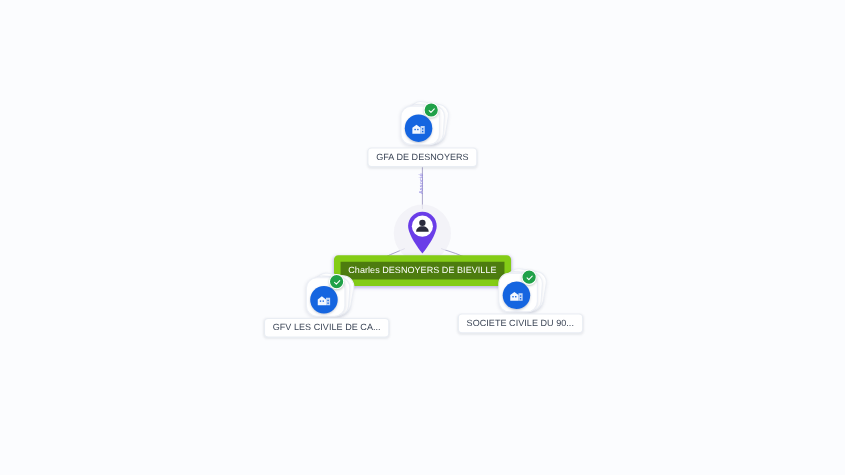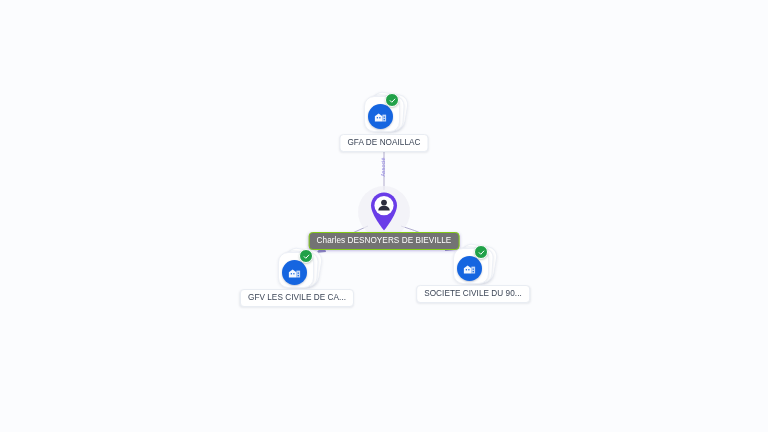--- a/index.html
+++ b/index.html
@@ -137,23 +137,23 @@
     font-family: "Liberation Sans", sans-serif;
   }
   .label-company {
     background: #ffffff;
     color: #3b4556;
     border: 1px solid #e9edf3;
     box-shadow: 0 1px 2px rgba(40,50,80,.09);
     letter-spacing: .05px;
   }
   .label-person {
-    background: #737373;
+    background: #4d7c0f;
     color: #ffffff;
-    border: 1px solid #84cc16;
+    border: 6px solid #84cc16;
     box-shadow: 0 1px 3px rgba(70,40,170,.30);
     letter-spacing: .05px;
   }
 </style>
 </head>
 <body>
 
 <div id="graph-canvas">
 
   <svg id="edge-layer" viewBox="0 0 768 432" xmlns="http://www.w3.org/2000/svg">
@@ -196,21 +196,21 @@
             <rect x="17" y="16" width="2" height="2" fill="#1565e0"></rect>
           </svg>
         </div>
       </div>
       <div class="verified-badge">
         <svg width="7" height="7" viewBox="0 0 24 24" fill="none">
           <path d="M4 12.5l5.5 5.5L20 7" stroke="#ffffff" stroke-width="3.4" stroke-linecap="round" stroke-linejoin="round"></path>
         </svg>
       </div>
     </div>
-    <span class="node-label label-company" style="left:0px; top:22px;">GFA DE NOAILLAC</span>
+    <span class="node-label label-company" style="left:0px; top:22px;">GFA DE DESNOYERS</span>
   </div>
 
   <div class="node person-node" style="left:384px; top:212px;">
     <div class="halo"></div>
     <div class="pin">
       <svg width="34" height="42" viewBox="0 0 34 42" fill="none">
         <path d="M17 1.5C9.8 1.5 4 7.3 4 14.5c0 9.3 13 25 13 25s13-15.7 13-25c0-7.2-5.8-13-13-13z" fill="#6a3de8"></path>
         <circle cx="17" cy="14.6" r="9.6" fill="#ffffff"></circle>
         <g>
           <circle cx="17" cy="11.6" r="2.9" fill="#2a2b3d"></circle>

